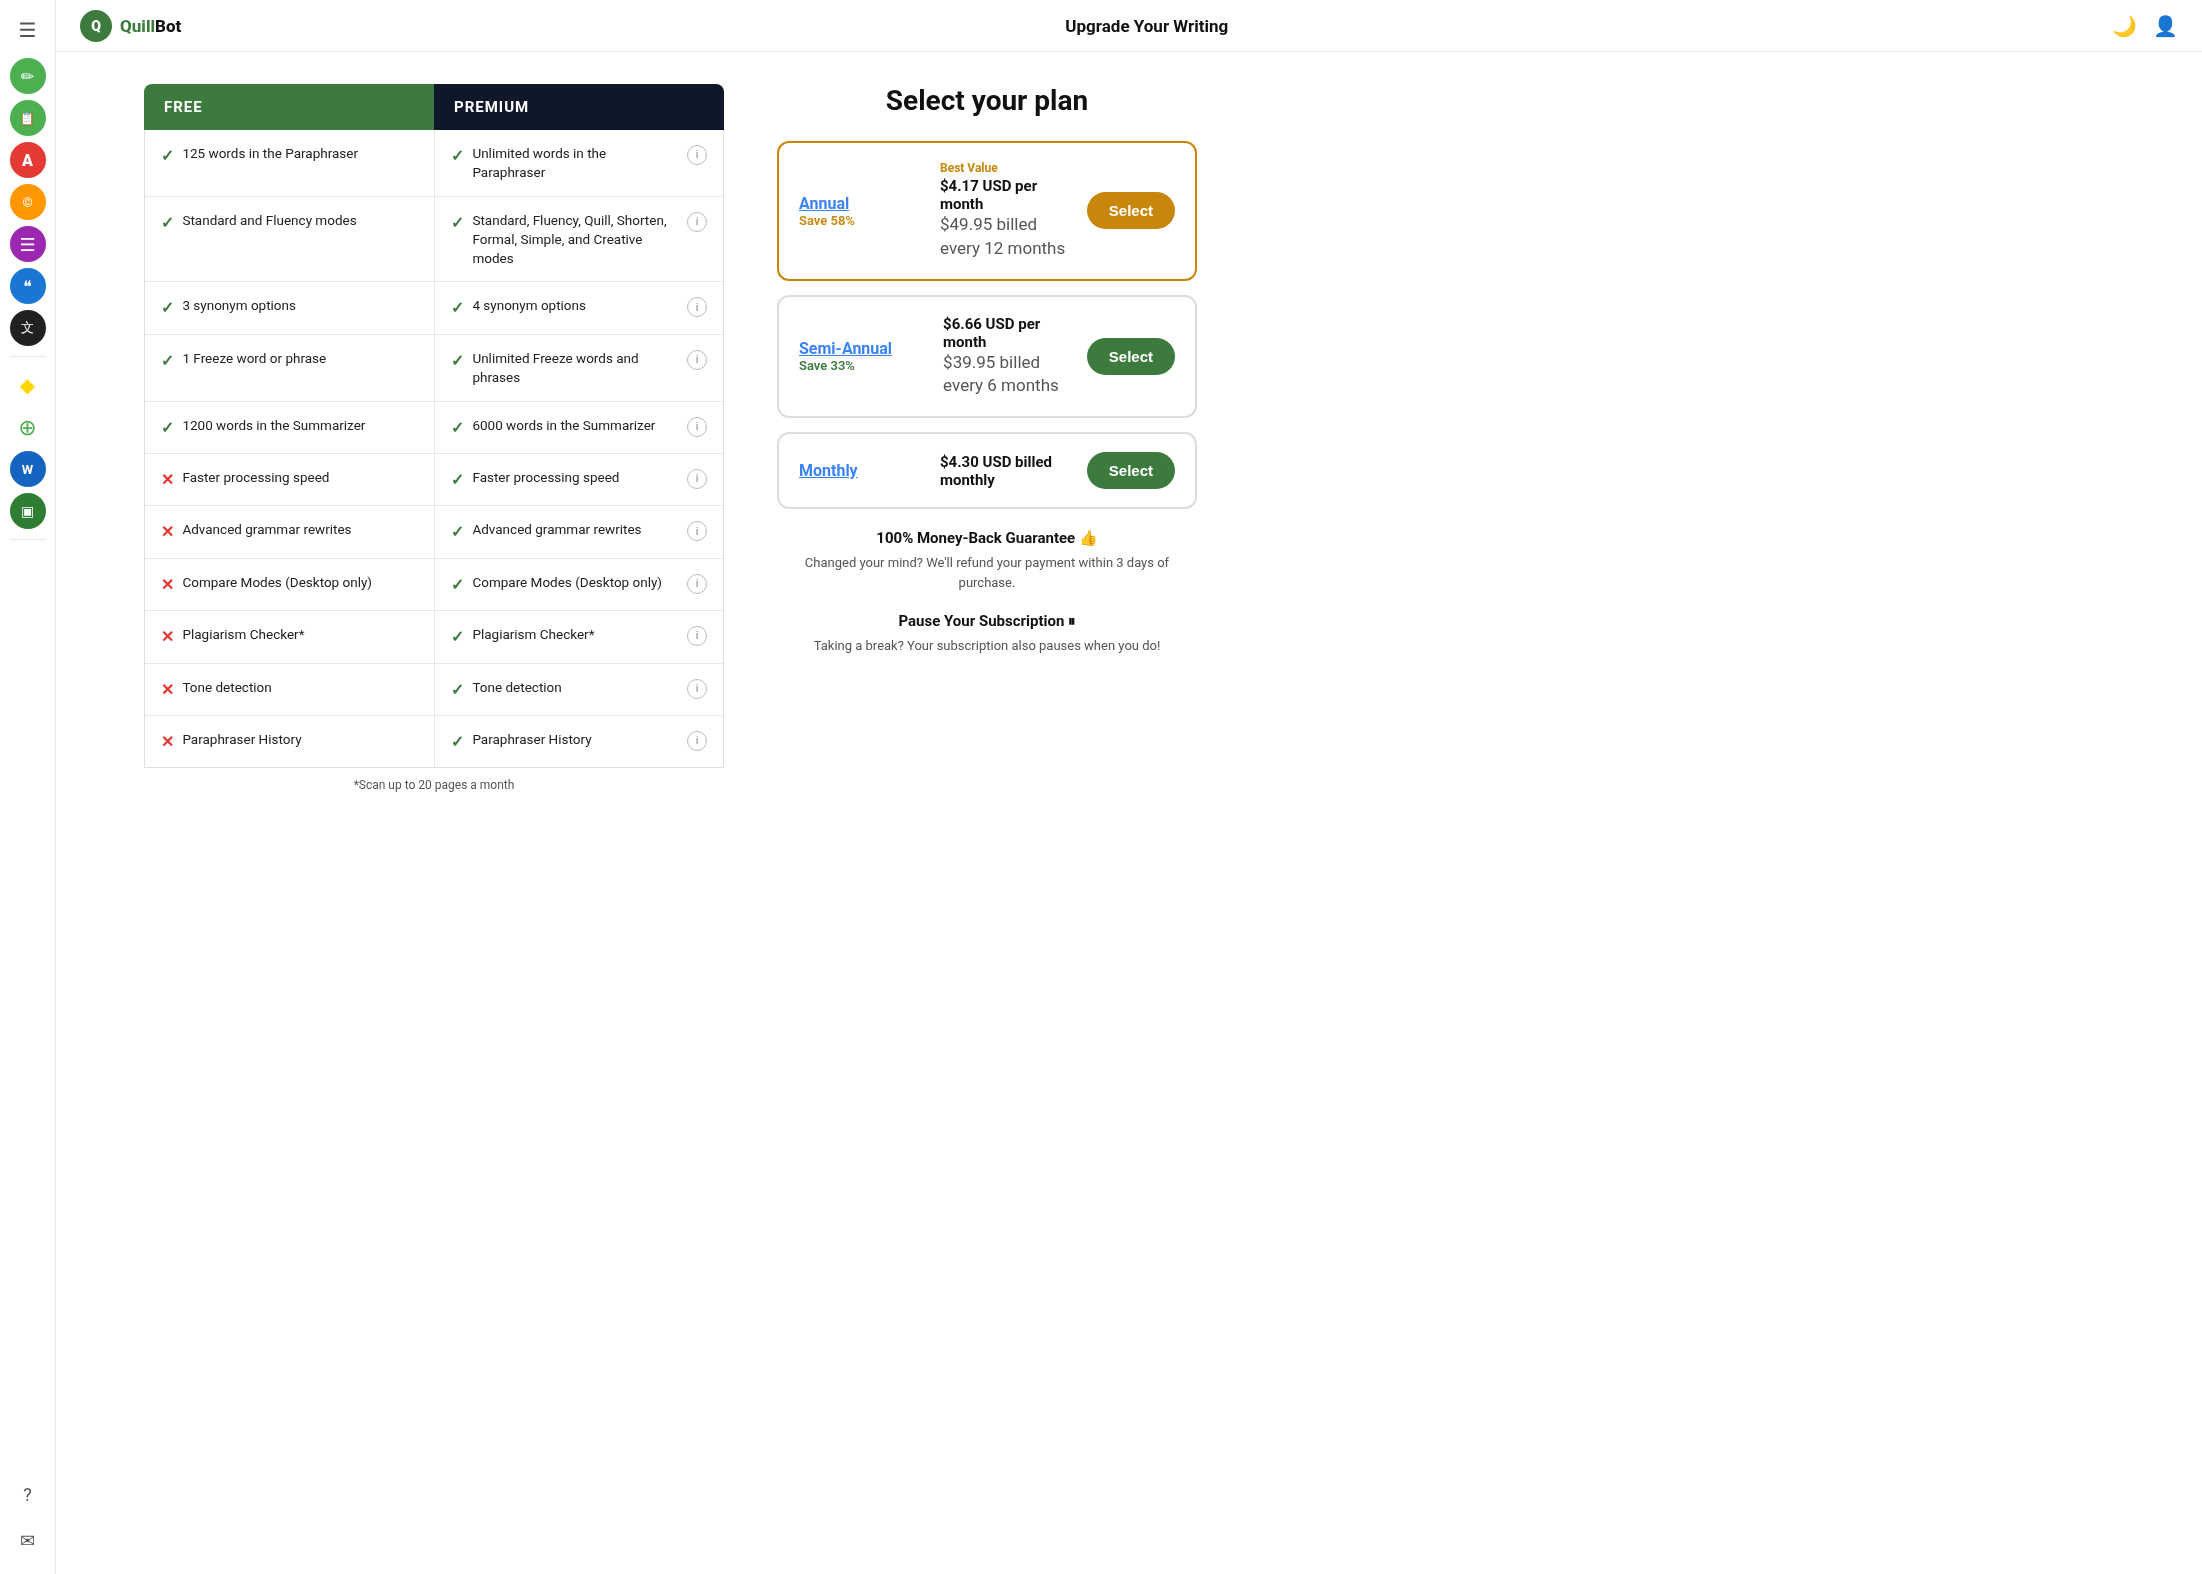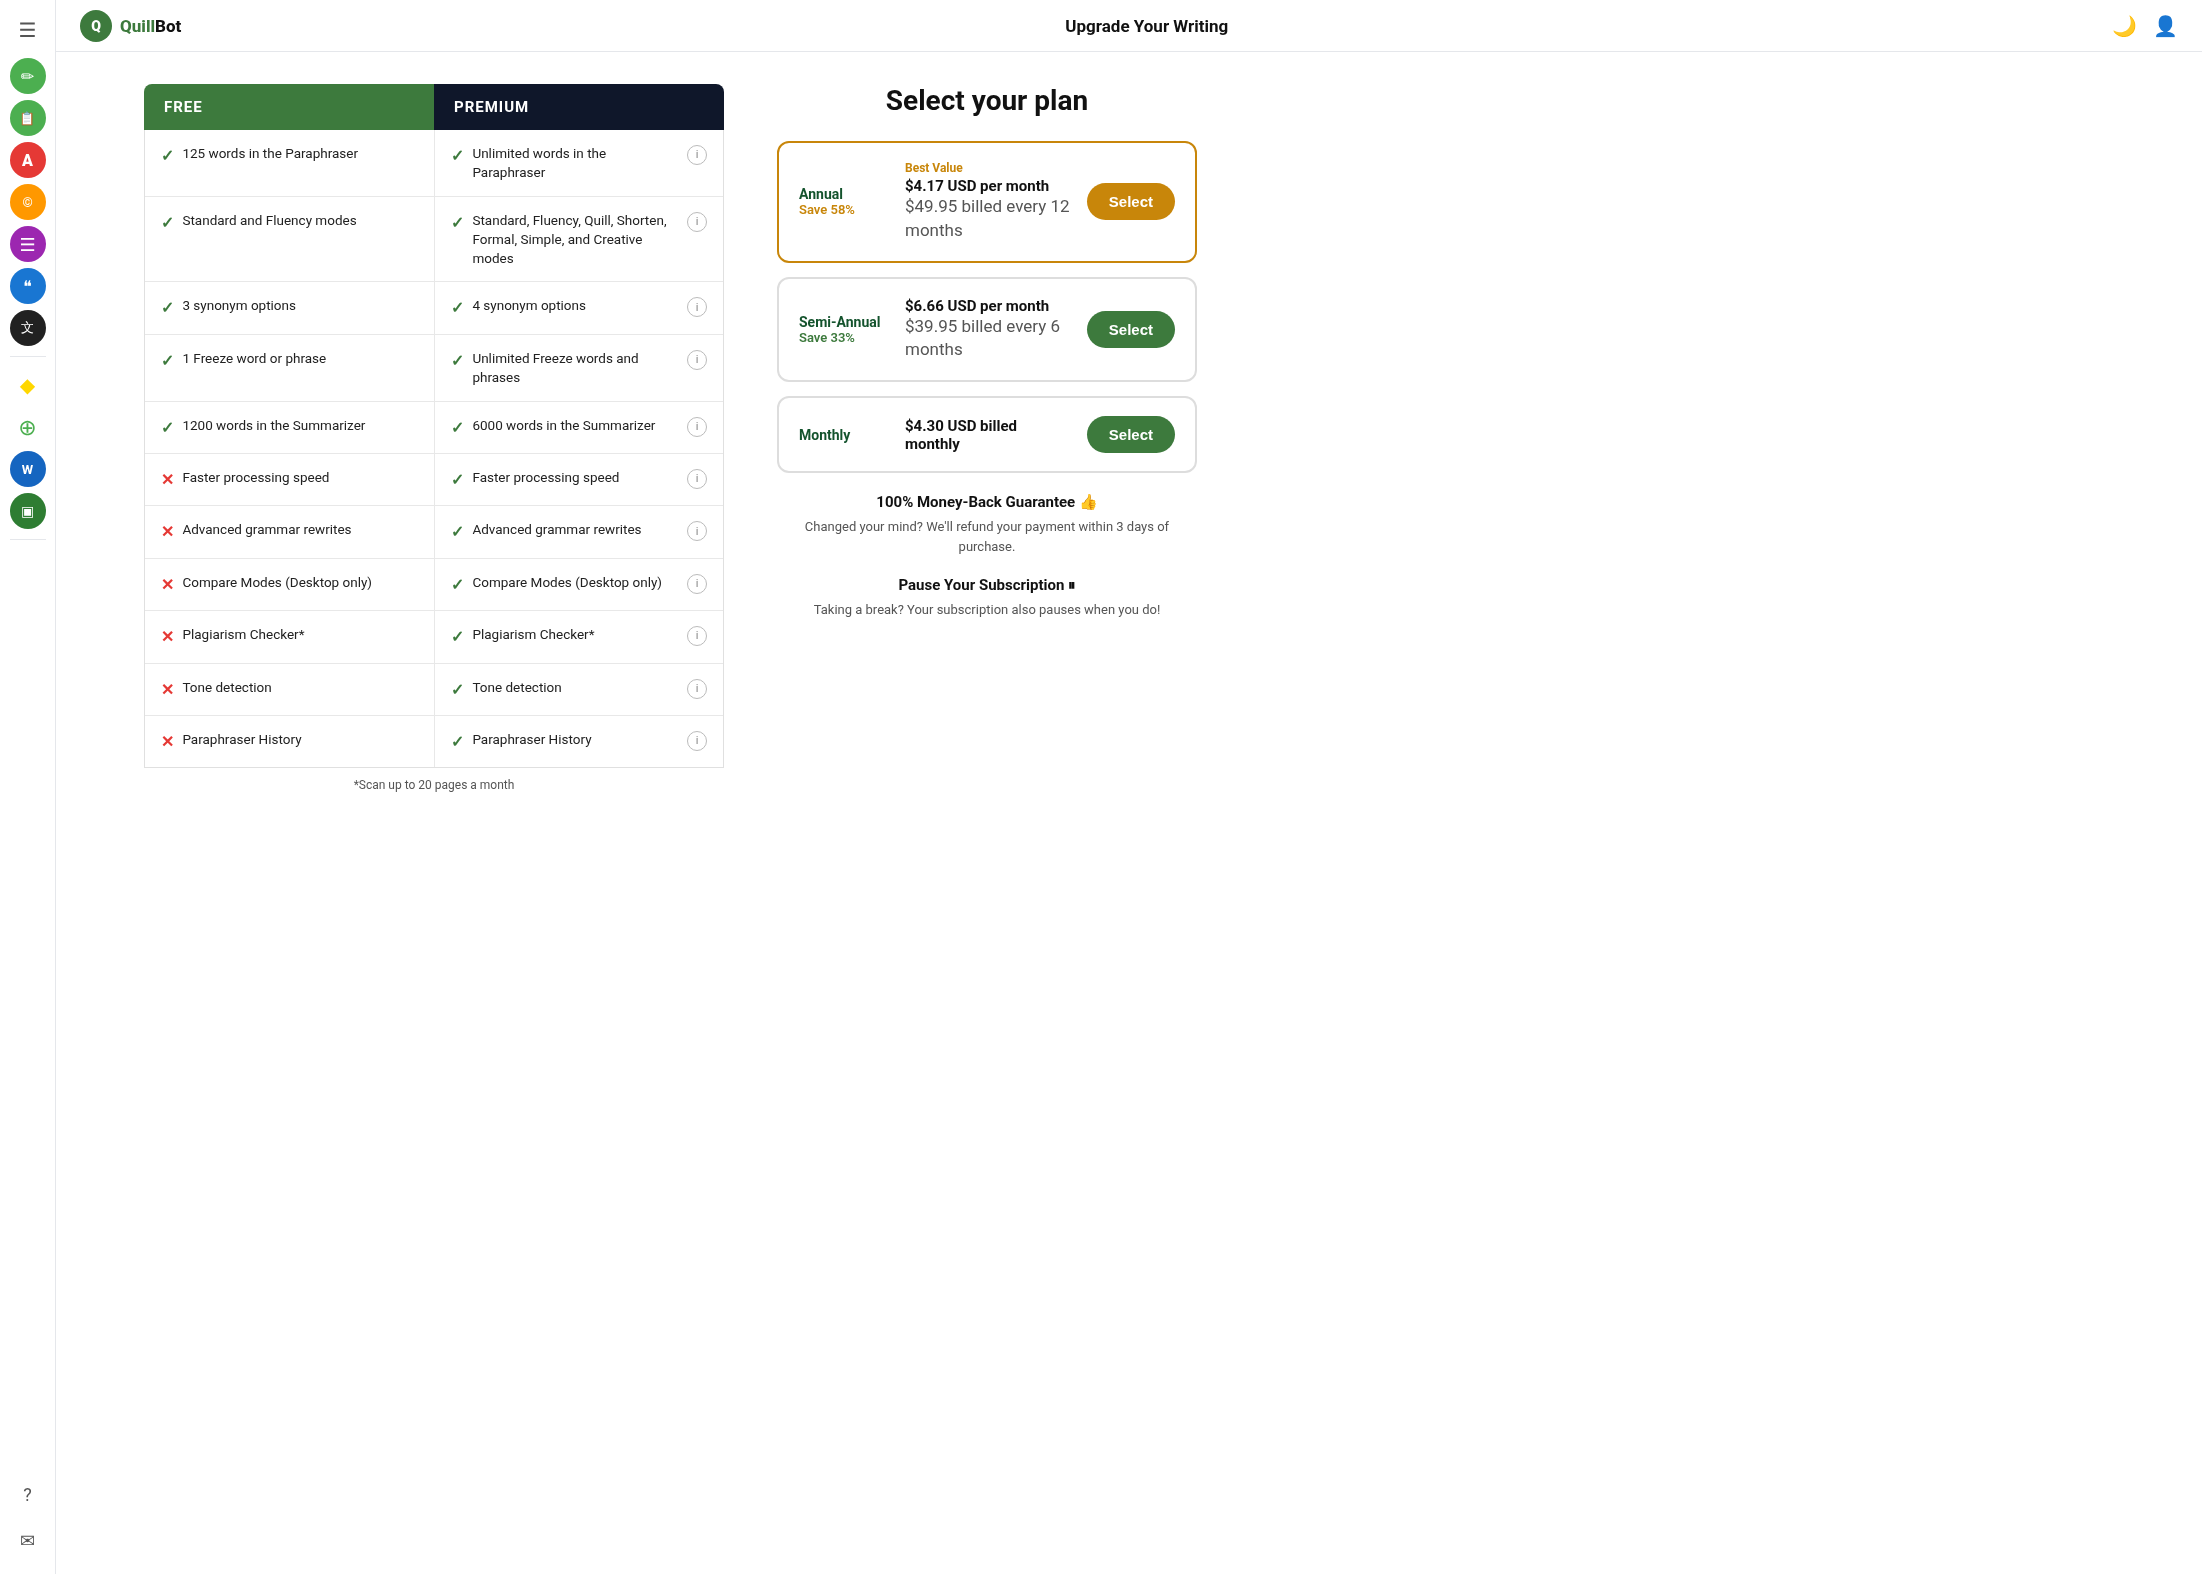--- a/index.html
+++ b/index.html
@@ -154,25 +154,25 @@
       padding: 18px 20px;
       margin-bottom: 14px;
       display: flex;
       align-items: center;
       gap: 16px;
       cursor: pointer;
       transition: border-color 0.2s;
     }
     .plan-card.annual { border-color: #c8860a; }
     .plan-card-left { min-width: 90px; }
-    .plan-card-name { font-size: 14px; font-weight: 700; color: #14532d; }
+    .plan-card-name { font-size: 16px; font-weight: 700; color: #3b82f6; text-decoration: underline; }
     .plan-card-save { font-size: 13px; font-weight: 600; }
     .save-annual { color: #c8860a; }
     .save-semi { color: #3d7a3d; }
-    .plan-card-center { flex: 1; }
+    .plan-card-center { flex: 1; margin-left: 35px; }
     .best-value { font-size: 12px; font-weight: 700; color: #c8860a; margin-bottom: 2px; }
     .plan-price-main { font-size: 15px; color: #111; }
     .plan-price-main strong { font-weight: 700; }
     .plan-price-sub { font-size: 17px; color: #555; line-height: 1.4; }
     .plan-select-btn {
       border: none;
       border-radius: 24px;
       padding: 10px 22px;
       font-size: 15px;
       font-weight: 600;

